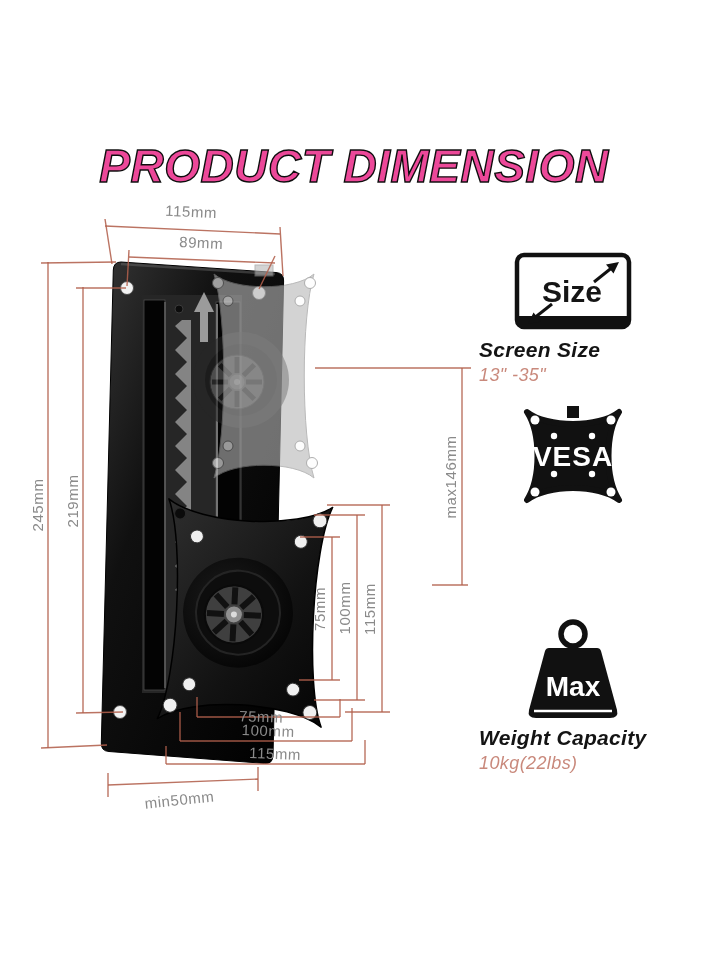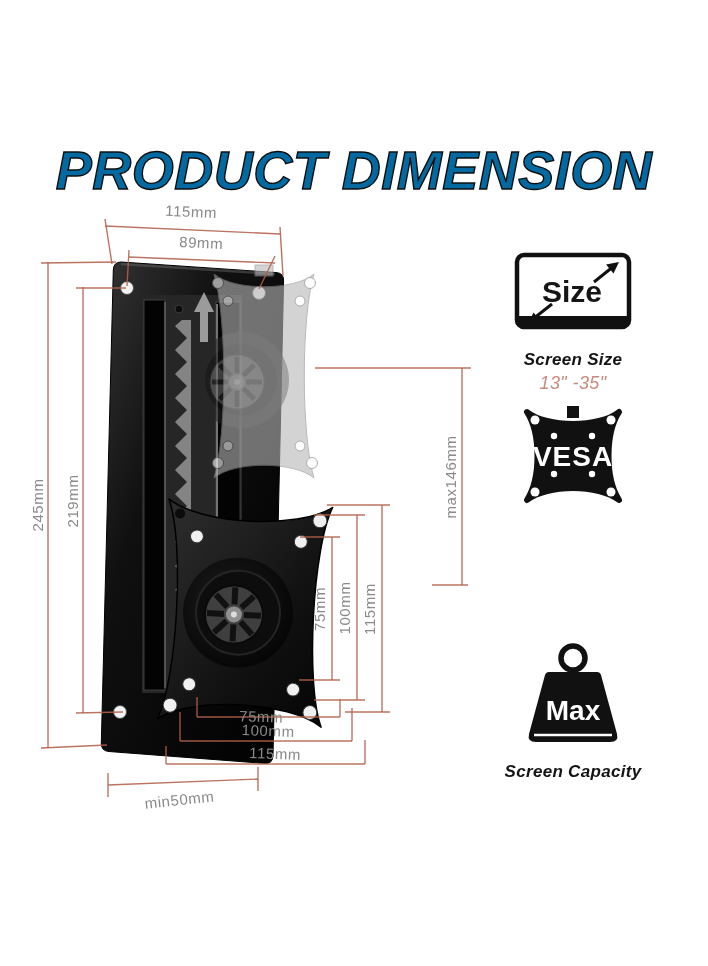--- a/index.html
+++ b/index.html
@@ -1,27 +1,27 @@
 <!DOCTYPE html>
 <html><head>
 <meta charset="utf-8">
 <style>
   html,body{margin:0;padding:0;}
   body{width:708px;height:966px;background:#ffffff;position:relative;overflow:hidden;
        font-family:"Liberation Sans","DejaVu Sans",sans-serif;}
   .page-title{position:absolute;top:139px;left:0;width:708px;text-align:center;
-      font-size:54px;font-weight:bold;font-style:italic;color:#0369a1;
+      font-size:46px;font-weight:bold;font-style:italic;color:#ec4899;
       letter-spacing:.5px;-webkit-text-stroke:1.4px #0d0d0d;}
   .diagram-wrap{position:absolute;left:28px;top:200px;width:450px;height:625px;}
   .dim-label{font-size:15px;fill:#8a8a8a;letter-spacing:.6px;}
   .dim-line{stroke:#b2604c;stroke-width:1.4;fill:none;opacity:.88;}
-  .feature{position:absolute;left:479px;width:188px;text-align:center;}
-  .f1{top:252px;} .f2{top:404px;} .f3{top:642px;}
+  .feature{position:absolute;left:479px;width:188px;text-align:left;}
+  .f1{top:252px;} .f2{top:404px;} .f3{top:618px;}
   .f-icon{display:block;margin:0 auto;}
-  .f-title{margin-top:12px;font-size:17px;font-weight:bold;font-style:italic;color:#141414;letter-spacing:.3px;}
+  .f-title{font-size:21px;font-weight:bold;font-style:italic;color:#141414;letter-spacing:.3px;}
   .f-value{margin-top:3px;font-size:18px;font-style:italic;color:#c9897c;letter-spacing:.4px;}
 </style>
 </head>
 <body>
 
 <div class="page-title">PRODUCT DIMENSION</div>
 
 <div class="diagram-wrap">
 <svg width="450" height="625" viewBox="0 0 450 625">
   <defs>
@@ -231,14 +231,15 @@
   </svg>
 </div>
 
 <div class="feature f3">
   <svg class="f-icon" width="106" height="108" viewBox="0 0 106 108">
     <circle cx="53" cy="16" r="12" fill="none" stroke="#111" stroke-width="5.5"></circle>
     <path d="M 29,30 L 77,30 Q 80,30 81,33 L 97,92 Q 99,100 90,100 L 16,100 Q 7,100 9,92 L 25,33 Q 26,30 29,30 Z" fill="#111"></path>
     <path d="M 14,93 L 92,93" stroke="#fff" stroke-width="2.5"></path>
     <text x="53" y="78" text-anchor="middle" font-size="28" font-weight="bold" fill="#ffffff">Max</text>
   </svg>
-  <div class="f-title">Screen Capacity</div>
+  <div class="f-title">Weight Capacity</div>
+  <div class="f-value">10kg(22lbs)</div>
 </div>
 
 </body></html>

